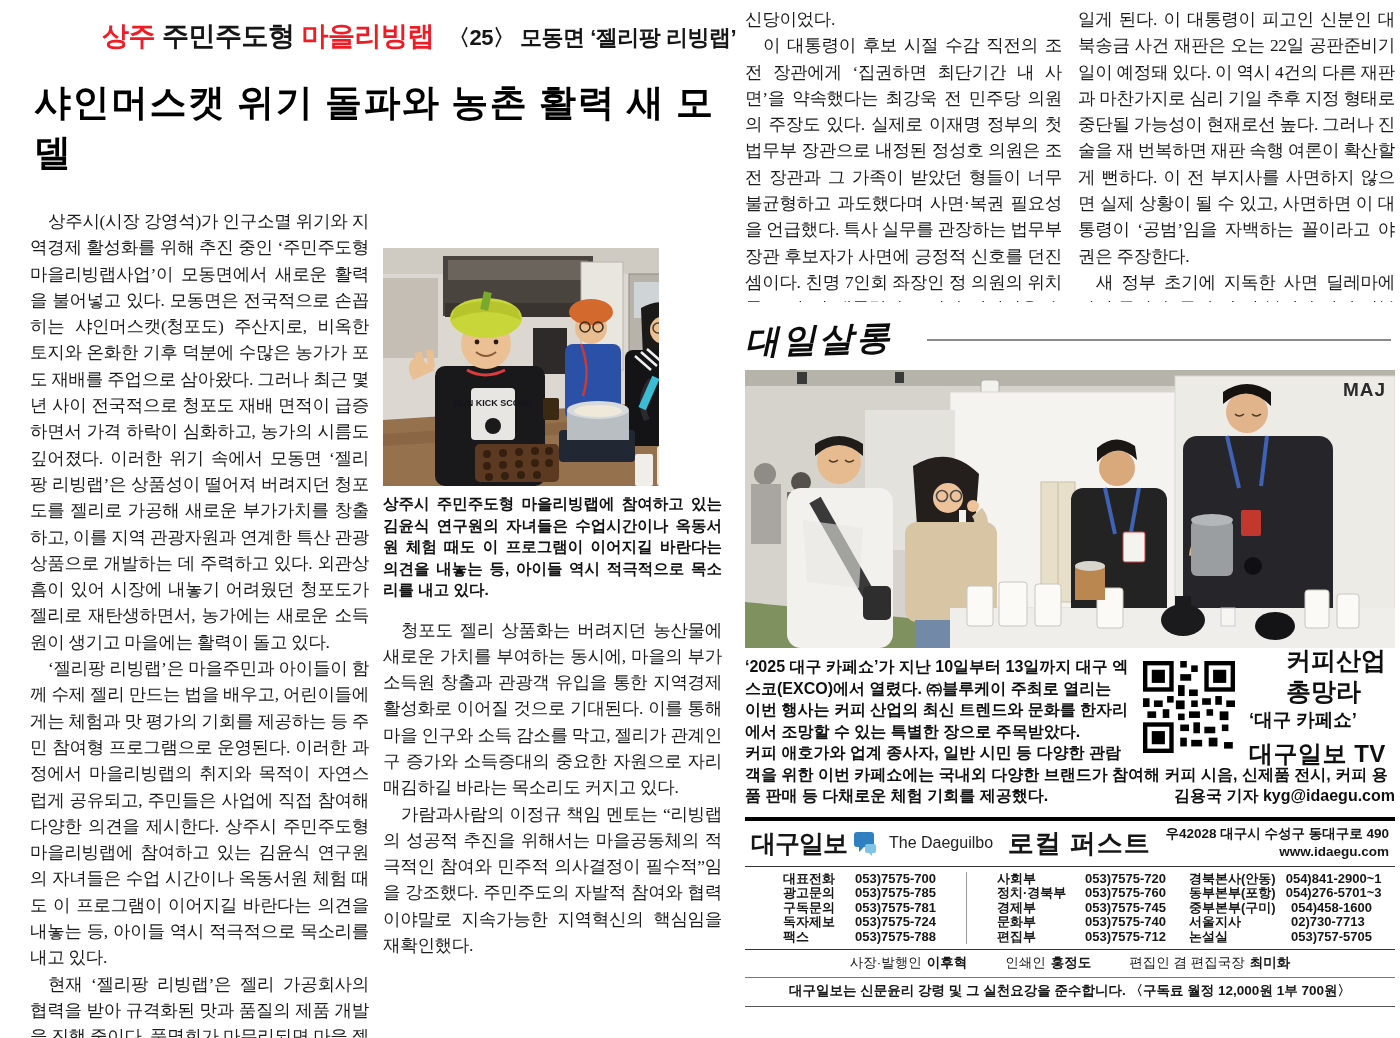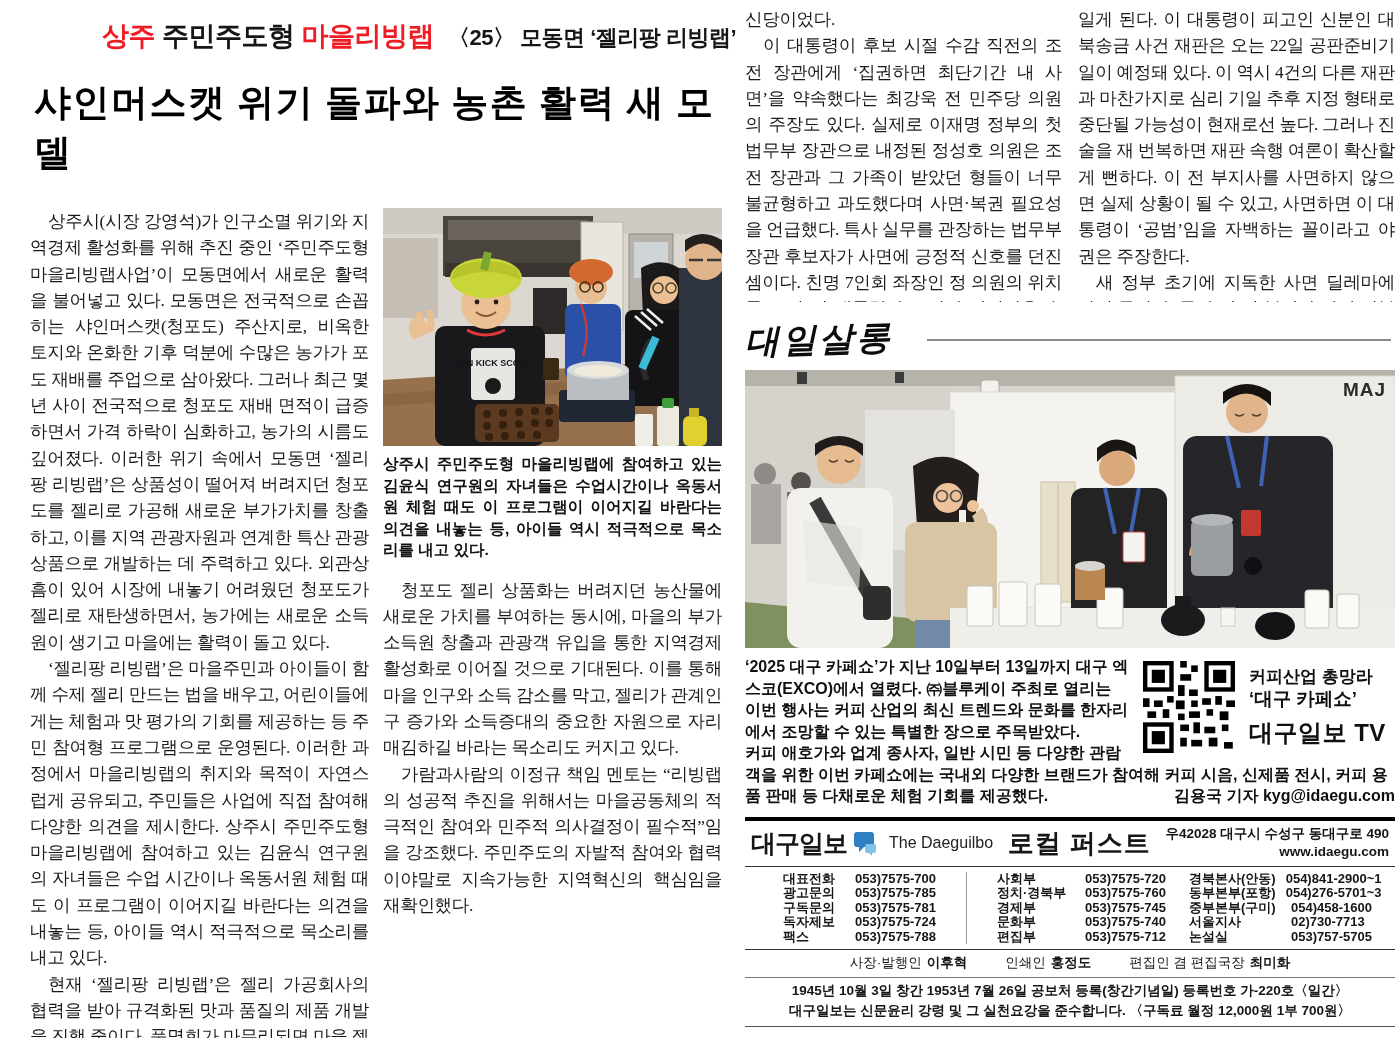--- a/index.html
+++ b/index.html
@@ -12,42 +12,42 @@
   .kicker .red { color:#ee1c25; }
   .kicker .episode { font-size:22px; font-weight:700; margin-left:14px; }
   .headline { font-family:"Liberation Serif","DejaVu Serif",serif; font-weight:700; font-size:37px;
               letter-spacing:1.5px; margin-top:24px; margin-left:4px; color:#000; }
   .cols { display:flex; gap:14px; margin-top:30px; height:858px; overflow:hidden; }
   .col { width:339px; }
   .bodytext { font-family:"Liberation Serif","DejaVu Serif",serif; font-size:17.5px; line-height:26.3px;
               text-align:justify; letter-spacing:-0.3px; color:#1a1a1a; }
   .bodytext p.ind { text-indent:18px; }
   .bodytext p.noind { text-indent:0; }
-  .photo-frame { width:339px; height:238px; overflow:hidden; background:#c2410c; }
+  .photo-frame { width:276px; height:238px; overflow:hidden; background:#c2410c;margin-top:40px; }
   .caption { margin-top:7px; font-size:15.5px; line-height:21.5px; font-weight:600; text-align:justify; color:#111; }
   .col2text { margin-top:16px; height:488px; overflow:hidden; }
 
   
   .right-section { position:absolute; left:745px; top:0; width:650px; }
   .right-cols { display:flex; gap:16px; height:302px; overflow:hidden; padding-top:6px; }
   .rcol { width:317px; }
 
   .salon-header { display:flex; align-items:center; margin-top:12px; height:52px; }
   .salon-title { font-weight:800; font-style:italic; font-size:34px; letter-spacing:3px;
                  transform:rotate(-2deg); color:#0c0c0c; white-space:nowrap; }
   .salon-rule { flex:1; height:2px; background:#8a8a8a; margin-left:34px; margin-right:4px; }
 
   .salon-photo { width:650px; height:278px; overflow:hidden; background:#d6d3cc; margin-top:4px; }
 
   .salon-caption { margin-top:8px; font-size:16px; line-height:21.5px; font-weight:600; color:#101010; }
   .qr-box { float:right; width:252px; height:102px; margin-left:12px; margin-bottom:4px;
             display:flex; align-items:center; gap:14px; }
   .qr-code { width:92px; height:92px; flex:0 0 auto; }
   .qr-text { line-height:1.25; }
-  .qr-line1 { font-size:17px; font-weight:800; }
+  .qr-line1 { font-size:25px; font-weight:800;margin-left:37px; }
   .qr-line2 { font-size:18.5px; font-weight:800; }
   .qr-line3 { font-size:24px; font-weight:800; margin-top:8px; letter-spacing:0.5px; }
   .salon-byline { float:right; font-weight:700; font-size:16px; }
 
   
   .masthead { margin-top:10px; border-top:4px solid #000; border-bottom:1px solid #555; }
   .mh-row1 { display:flex; align-items:center; height:46px; border-bottom:1px solid #333; padding:0 6px; }
   .brand { display:flex; align-items:center; gap:6px;text-align:right; }
   .brand-kr { font-size:25px; font-weight:800; letter-spacing:-1px; }
   .brand-logo { width:26px; height:26px; }
@@ -427,17 +427,16 @@
       </div>
     </div>
 
     <div class="mh-pub">
       <span><span>사장·발행인</span><span class="pub-name">이후혁</span></span>
       <span><span>인쇄인</span><span class="pub-name">홍정도</span></span>
       <span><span>편집인 겸 편집국장</span><span class="pub-name">최미화</span></span>
     </div>
 
     <div class="mh-founding">
-      <div>1945년 10월 3일 창간  1953년 7월 26일 공보처 등록(창간기념일)  등록번호 가-220호〈일간〉</div>
       <div>대구일보는 신문윤리 강령 및 그 실천요강을 준수합니다. 〈구독료 월정 12,000원 1부 700원〉</div>
     </div>
   </div>
 </div>
 
 </body></html>

